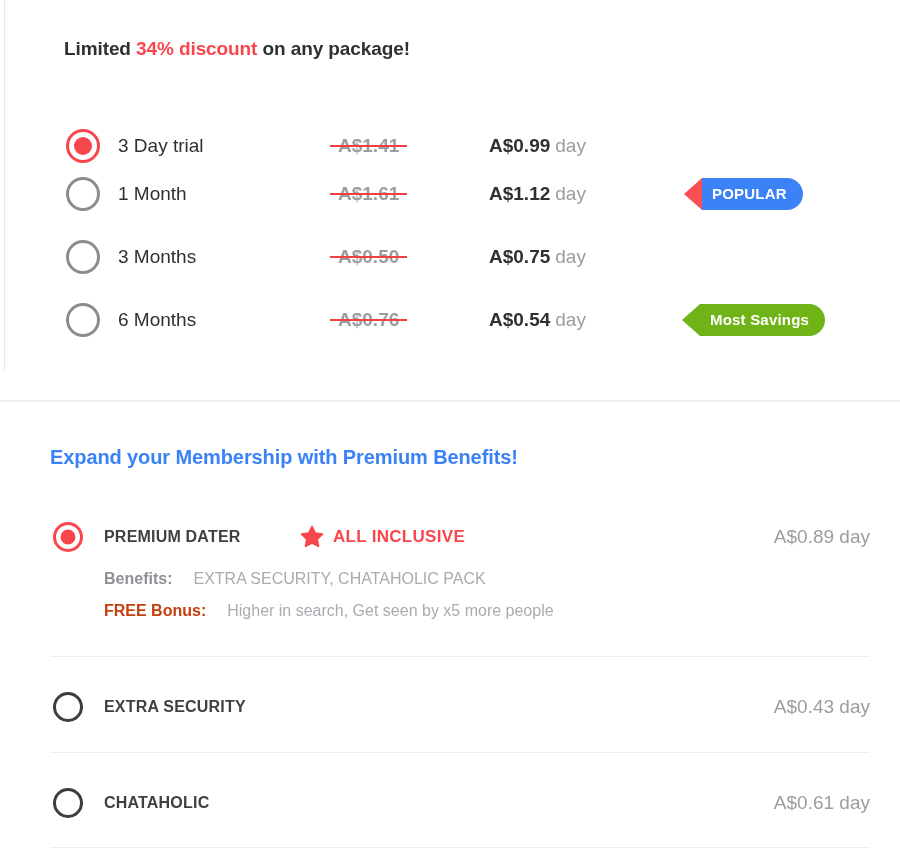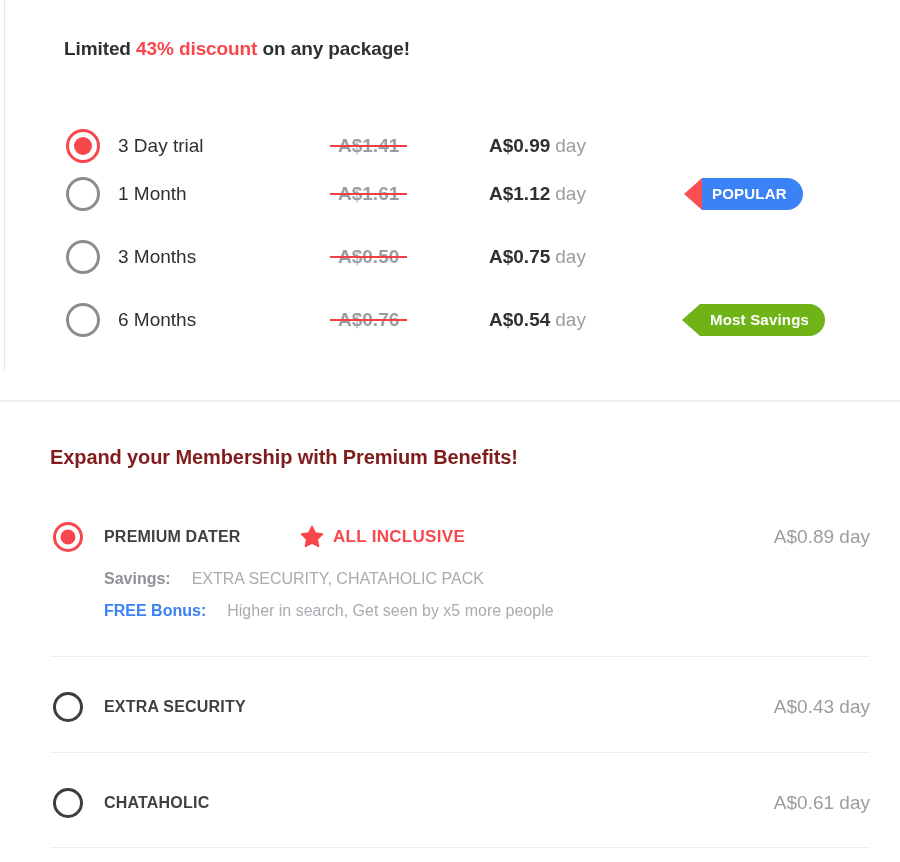--- a/index.html
+++ b/index.html
@@ -185,21 +185,21 @@
     background: #ededed;
   }
 
   
   .premium-title {
     position: absolute;
     left: 50px;
     top: 446px;
     font-size: 20px;
     font-weight: 700;
-    color: #7f1d1d;
+    color: #3b82f6;
     letter-spacing: -0.1px;
     white-space: nowrap;
   }
 
   .prem-row {
     position: absolute;
     left: 0;
     width: 900px;
   }
   .prem-row.p0 { top: 512px; height: 50px; }
@@ -267,21 +267,21 @@
 
   .prem-detail {
     position: absolute;
     left: 104px;
     font-size: 16px;
     white-space: nowrap;
   }
   .prem-detail.d0 { top: 570px; }
   .prem-detail.d1 { top: 602px; }
   .prem-detail .lbl { font-weight: 700; color: #8e9196; }
-  .prem-detail .lbl.red { color: #3b82f6; }
+  .prem-detail .lbl.red { color: #c2410c; }
   .prem-detail .val { color: #a8abaf; margin-left: 21px; }
 
   .row-divider {
     position: absolute;
     left: 50px;
     width: 820px;
     height: 1px;
     background: #ededed;
   }
   .row-divider.v0 { top: 656px; }
@@ -290,21 +290,21 @@
 </style>
 </head>
 <body>
 
 <div class="page">
 
   <div class="left-rail"></div>
 
   <div class="packages">
 
-    <div class="headline"><span>Limited </span><span class="accent">43% discount</span><span> on any package!</span></div>
+    <div class="headline"><span>Limited </span><span class="accent">34% discount</span><span> on any package!</span></div>
 
     <div class="pkg-row r0">
       <span class="radio big on"></span>
       <span class="pkg-name">3 Day trial</span>
       <span class="pkg-old">A$1.41</span>
       <span class="pkg-new"><span>A$0.99</span><span class="per">day</span></span>
     </div>
 
     <div class="pkg-row r1">
       <span class="radio big"></span>
@@ -339,21 +339,21 @@
     <span class="prem-name">PREMIUM DATER</span>
     <span class="inclusive-wrap">
       <svg class="star-icon" viewBox="0 0 24 24">
         <path d="M12 1.6 L15.2 8.1 L22.4 9.2 L17.2 14.2 L18.4 21.3 L12 18 L5.6 21.3 L6.8 14.2 L1.6 9.2 L8.8 8.1 Z" fill="#f8474c" stroke="#f8474c" stroke-width="1.8" stroke-linejoin="round"></path>
       </svg>
       <span class="inclusive-text">ALL INCLUSIVE</span>
     </span>
     <span class="prem-price">A$0.89 day</span>
   </div>
 
-  <div class="prem-detail d0"><span class="lbl">Savings:</span><span class="val">EXTRA SECURITY,  CHATAHOLIC PACK</span></div>
+  <div class="prem-detail d0"><span class="lbl">Benefits:</span><span class="val">EXTRA SECURITY,  CHATAHOLIC PACK</span></div>
 
   <div class="prem-detail d1"><span class="lbl red">FREE Bonus:</span><span class="val">Higher in search,  Get seen by x5 more people</span></div>
 
   <div class="row-divider v0"></div>
 
   <div class="prem-row p1">
     <span class="radio sm"></span>
     <span class="prem-name">EXTRA SECURITY</span>
     <span class="prem-price">A$0.43 day</span>
   </div>

